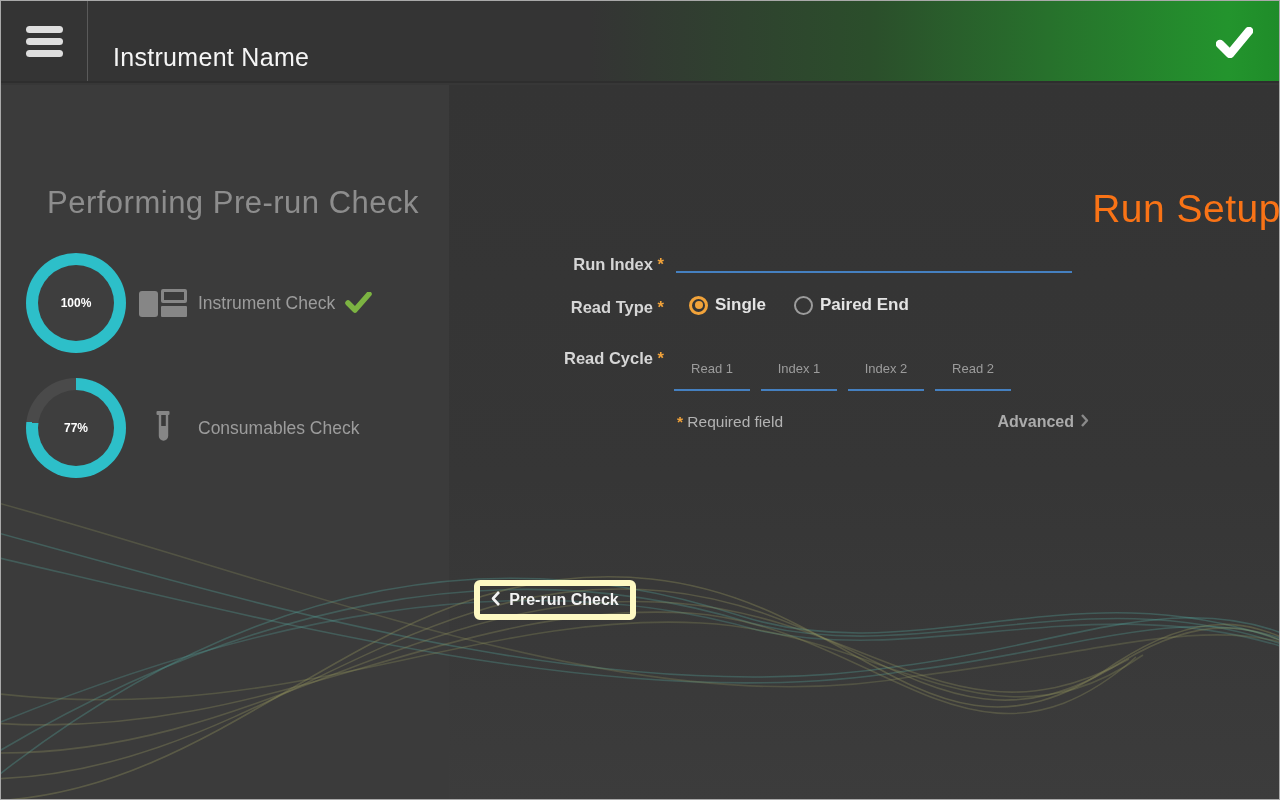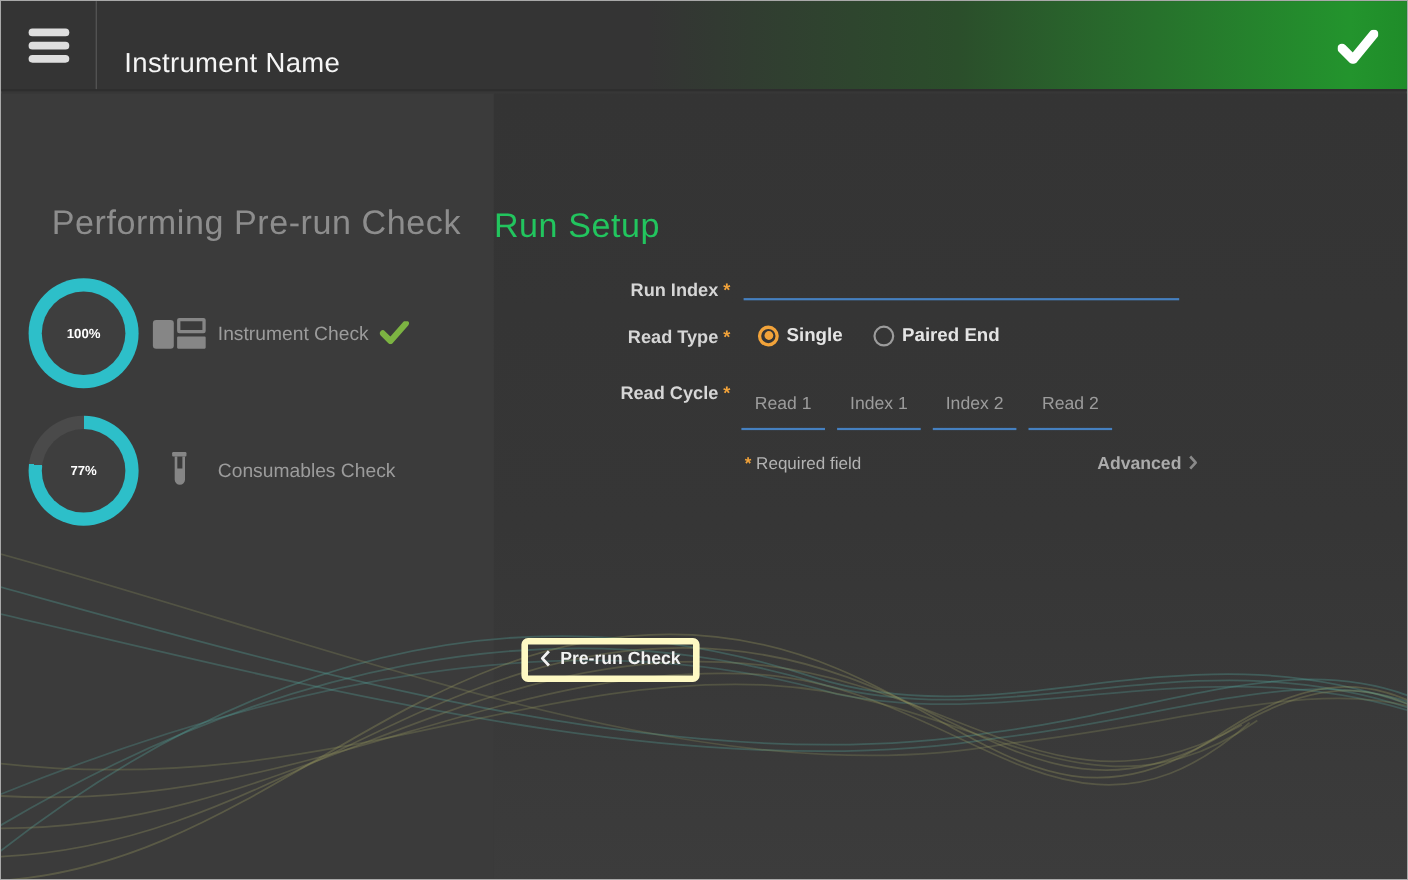--- a/index.html
+++ b/index.html
@@ -64,22 +64,22 @@
 
   
   .seq-icon { display: flex; align-items: flex-end; }
   .seq-left { width: 19px; height: 26px; background: #868686; border-radius: 3px; }
   .seq-right { margin-left: 3px; display: flex; flex-direction: column; }
   .seq-top { width: 26px; height: 14px; border: 3.5px solid #868686; border-radius: 2px; background: transparent; }
   .seq-bottom { width: 26px; height: 11px; background: #868686; margin-top: 3px; border-radius: 1px; }
 
   
   .runsetup-title {
-    position: absolute; left: 0; top: 102px; width: 832px; text-align: left;
-    font-size: 31px; color: #22c55e; letter-spacing: .5px; font-weight: 400;
+    position: absolute; left: 0; top: 102px; width: 832px; text-align: right;
+    font-size: 39px; color: #f97316; letter-spacing: .5px; font-weight: 400;
   }
   .form-label {
     position: absolute; left: 0; width: 215px; text-align: right;
     color: #d6d6d6; font-size: 16.5px; font-weight: 700;
   }
   .req-star { color: #f2a33a; font-weight: 700; }
   .lbl-runname  { top: 170px; }
   .lbl-readtype { top: 213px; }
   .lbl-readcycle{ top: 264px; }
 
@@ -95,21 +95,21 @@
   .radio-circle { width: 19px; height: 19px; border-radius: 50%; display: flex; align-items: center; justify-content: center; }
   .radio-circle.sel { border: 3px solid #f2a33a; }
   .radio-circle.sel .dot { width: 8px; height: 8px; border-radius: 50%; background: #f2a33a; }
   .radio-circle.unsel { border: 2.5px solid #9c9c9c; }
   .radio-label { margin-left: 7px; color: #e4e4e4; font-size: 17px; font-weight: 600; }
 
   .cycle-group { position: absolute; left: 225px; top: 262px; display: flex; z-index: 2; }
   .cycle-input {
     width: 76px; height: 44px; margin-right: 11px;
     background: transparent; border: none; border-bottom: 2px solid #4580c0;
-    color: #e8e8e8; font-size: 16px; text-align: center; outline: none;
+    color: #e8e8e8; font-size: 13px; text-align: center; outline: none;
   }
   .cycle-input::placeholder { color: #9c9c9c; opacity: 1; }
   .runname-input::placeholder { color: #9c9c9c; opacity: 1; }
 
   .required-note { position: absolute; left: 228px; top: 328px; font-size: 15.5px; color: #b3b3b3; }
   .advanced-link {
     position: absolute; right: 192px; top: 326px; display: flex; align-items: center;
     cursor: pointer; z-index: 2;
   }
   .advanced-text { color: #ababab; font-size: 16px; font-weight: 600; }

